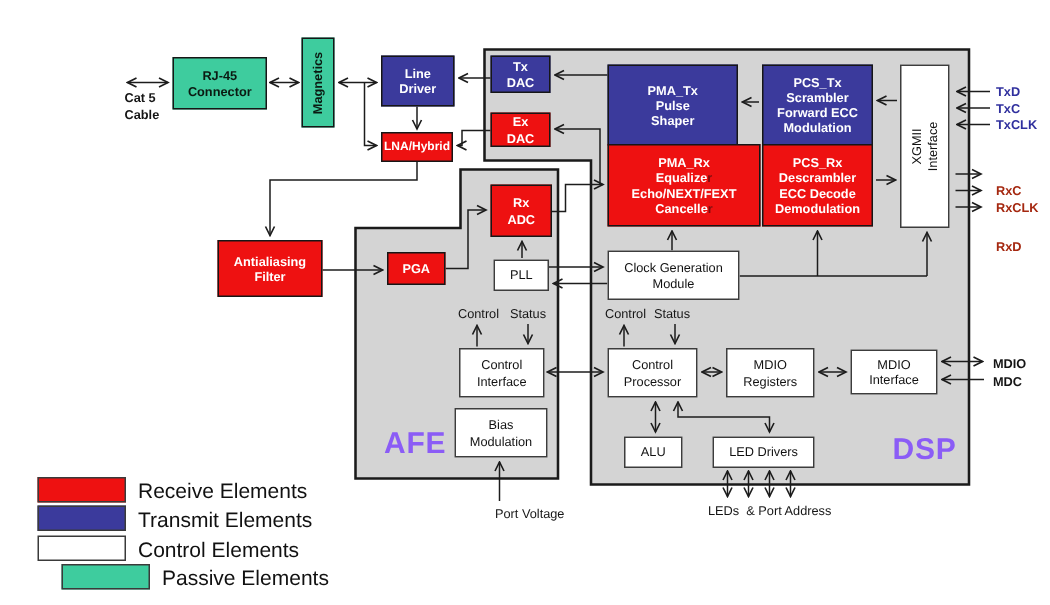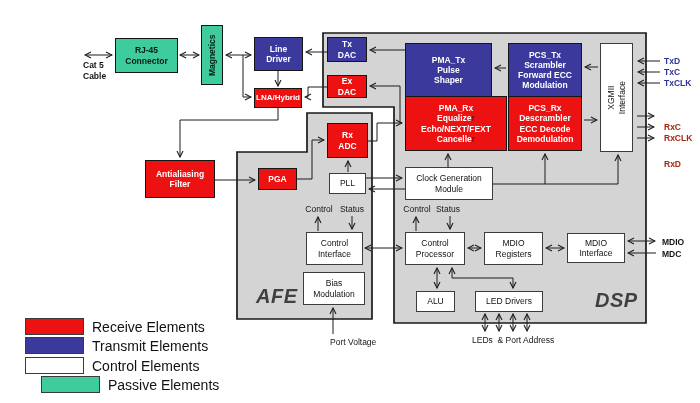--- a/index.html
+++ b/index.html
@@ -11,21 +11,21 @@
          text-align:center;font-size:8.5px;line-height:1.2;white-space:pre-line;}
   .c-receive{background:#ee1111;color:#fff;font-weight:700;}
   .c-transmit{background:#3b3a9c;color:#fff;font-weight:700;}
   .c-control{background:#ffffff;color:#111;border-color:#3c3c3c;}
   .c-passive{background:#3ecc9e;color:#0b1a12;font-weight:700;}
   .tail{color:#7a1010;}
   .vtext{transform:rotate(-90deg);white-space:pre-line;text-align:center;line-height:1.25;}
   .lbl{position:absolute;z-index:4;color:#151515;font-size:8.5px;line-height:1.25;white-space:pre;}
   .lbl.b{font-weight:700;}
   .lbl.center{text-align:center;}
-  .region-lbl{position:absolute;z-index:4;font-size:20px;font-weight:700;color:#404040;letter-spacing:.5px;font-style:italic;}
+  .region-lbl{position:absolute;z-index:4;font-size:20px;font-weight:700;color:#8b5cf6;letter-spacing:.5px;}
   .port{position:absolute;z-index:4;font-size:8.5px;font-weight:700;white-space:pre;}
   .port.tx{color:#30309e;}
   .port.rx{color:#a52810;}
   .port.md{color:#151515;}
   #legend{position:absolute;left:25px;top:317px;z-index:4;}
   .leg-row{position:absolute;left:0;display:flex;align-items:center;}
   .leg-swatch{width:59px;height:17px;border:1px solid #3a3a3a;box-sizing:border-box;}
   .leg-label{margin-left:8px;font-size:14px;color:#111;white-space:pre;}
 </style>
 </head>

